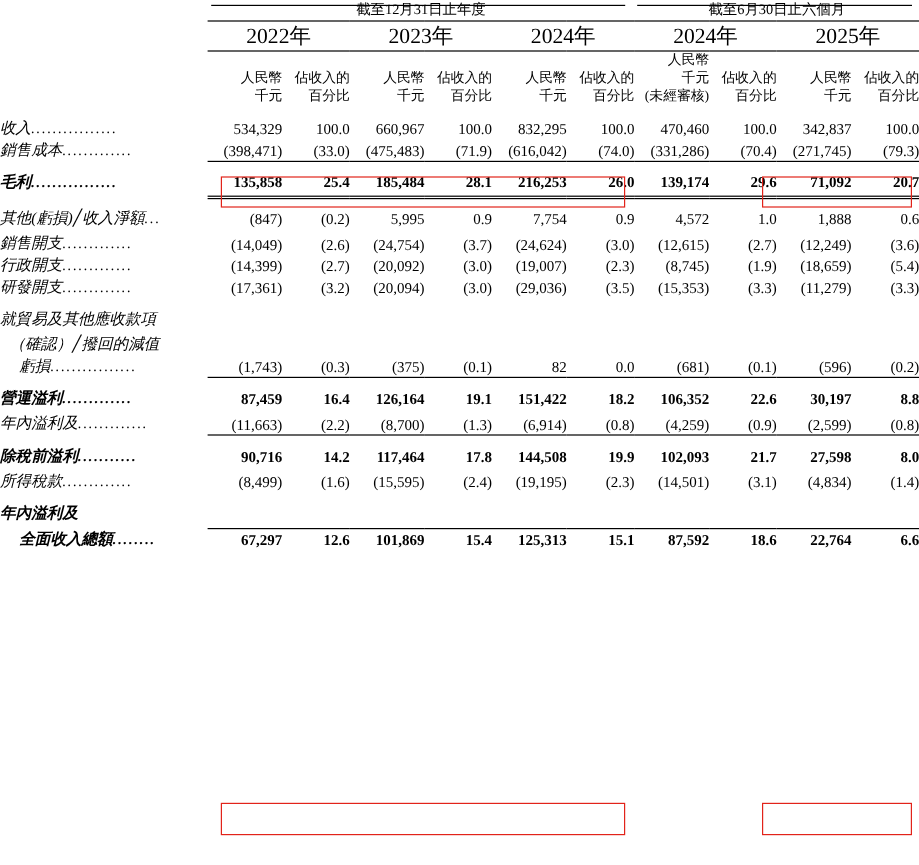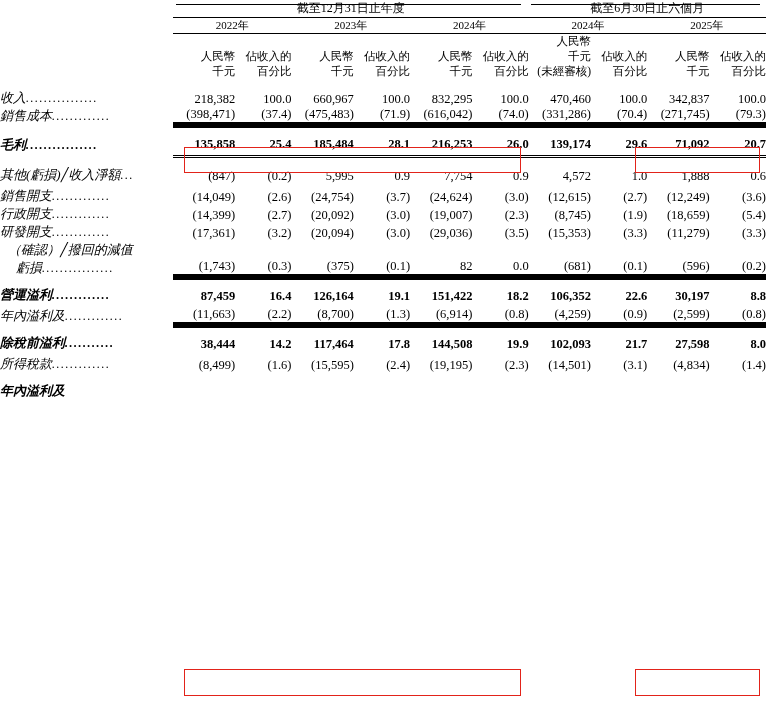--- a/index.html
+++ b/index.html
@@ -40,21 +40,21 @@
   .hdr-group {
     text-align: center;
     font-size: 12px;
     padding-bottom: 3px;
   }
   .rule-top {
     border-top: 1px solid #000;
   }
   .yr {
     text-align: center;
-    font-size: 11px;
+    font-size: 18px;
     padding: 4px 0 3px 0;
   }
   .unit {
     text-align: right;
     font-size: 11.5px;
     line-height: 15px;
     padding: 4px 0 2px 0;
     white-space: pre-line;
   }
   .label {
@@ -77,21 +77,21 @@
   .pct {
     text-align: right;
     font-size: 12.5px;
     padding: 3px 8px 3px 0;
     white-space: nowrap;
   }
   tr.bold td { font-weight: bold; }
   tr.tall td { padding-top: 9px; padding-bottom: 3px; }
   tr.spacer td { height: 10px; }
 
-  .subrule td.rl { border-top: 6px solid #000000; }
+  .subrule td.rl { border-top: 1px solid #000000; }
   .dblrule td.rl { border-top: 3px double #000; text-align: right; }
   .redbox {
     position: absolute;
     border: 1.4px solid #e2231a;
     box-sizing: border-box;
     pointer-events: none;
   }
   .topline {
     position: absolute;
     left: 176px;
@@ -170,36 +170,36 @@
       <td class="unit rule-top">佔收入的
 百分比</td>
     </tr>
 
     <tr class="spacer">
           <td colspan="11"></td>
         </tr>
 
     <tr>
       <td class="label"><span>收入</span><span class="dots">................</span></td>
-      <td class="num">218,382</td>
+      <td class="num">534,329</td>
       <td class="pct">100.0</td>
       <td class="num">660,967</td>
       <td class="pct">100.0</td>
       <td class="num">832,295</td>
       <td class="pct">100.0</td>
       <td class="num">470,460</td>
       <td class="pct">100.0</td>
       <td class="num">342,837</td>
       <td class="pct">100.0</td>
     </tr>
 
     <tr>
       <td class="label"><span>銷售成本</span><span class="dots">.............</span></td>
       <td class="num">(398,471)</td>
-      <td class="pct">(37.4)</td>
+      <td class="pct">(33.0)</td>
       <td class="num">(475,483)</td>
       <td class="pct">(71.9)</td>
       <td class="num">(616,042)</td>
       <td class="pct">(74.0)</td>
       <td class="num">(331,286)</td>
       <td class="pct">(70.4)</td>
       <td class="num">(271,745)</td>
       <td class="pct">(79.3)</td>
     </tr>
 
@@ -266,20 +266,24 @@
       <td class="num">(20,094)</td>
       <td class="pct">(3.0)</td>
       <td class="num">(29,036)</td>
       <td class="pct">(3.5)</td>
       <td class="num">(15,353)</td>
       <td class="pct">(3.3)</td>
       <td class="num">(11,279)</td>
       <td class="pct">(3.3)</td>
     </tr>
 
+    <tr class="tall">
+      <td class="label">就貿易及其他應收款項</td>
+      <td colspan="10"></td>
+    </tr>
     <tr>
       <td class="label" style="padding-left:8px;">（確認）╱撥回的減值</td>
       <td colspan="10"></td>
     </tr>
 
     <tr>
       <td class="label" style="padding-left:16px;"><span>虧損</span><span class="dots">................</span></td>
       <td class="num">(1,743)</td>
       <td class="pct">(0.3)</td>
       <td class="num">(375)</td>
@@ -315,21 +319,21 @@
       <td class="num">(6,914)</td>
       <td class="pct">(0.8)</td>
       <td class="num">(4,259)</td>
       <td class="pct">(0.9)</td>
       <td class="num">(2,599)</td>
       <td class="pct">(0.8)</td>
     </tr>
 
     <tr class="bold tall subrule">
       <td class="label"><span>除稅前溢利</span><span class="dots">...........</span></td>
-      <td class="num rl">38,444</td>
+      <td class="num rl">90,716</td>
       <td class="pct rl">14.2</td>
       <td class="num rl">117,464</td>
       <td class="pct rl">17.8</td>
       <td class="num rl">144,508</td>
       <td class="pct rl">19.9</td>
       <td class="num rl">102,093</td>
       <td class="pct rl">21.7</td>
       <td class="num rl">27,598</td>
       <td class="pct rl">8.0</td>
     </tr>
@@ -346,20 +350,33 @@
       <td class="pct">(3.1)</td>
       <td class="num">(4,834)</td>
       <td class="pct">(1.4)</td>
     </tr>
 
     <tr class="bold tall">
       <td class="label">年內溢利及</td>
       <td colspan="10"></td>
     </tr>
 
+    <tr class="bold subrule">
+      <td class="label" style="padding-left:16px;"><span>全面收入總額</span><span class="dots">........</span></td>
+      <td class="num rl">67,297</td>
+      <td class="pct rl">12.6</td>
+      <td class="num rl">101,869</td>
+      <td class="pct rl">15.4</td>
+      <td class="num rl">125,313</td>
+      <td class="pct rl">15.1</td>
+      <td class="num rl">87,592</td>
+      <td class="pct rl">18.6</td>
+      <td class="num rl">22,764</td>
+      <td class="pct rl">6.6</td>
+    </tr>
 
   </tbody>
     </table>
 
   <div class="redbox" style="left:184px; top:147px; width:337px; height:26px;"></div>
   <div class="redbox" style="left:635px; top:147px; width:125px; height:26px;"></div>
   <div class="redbox" style="left:184px; top:669px; width:337px; height:27px;"></div>
   <div class="redbox" style="left:635px; top:669px; width:125px; height:27px;"></div>
 
 </div>

